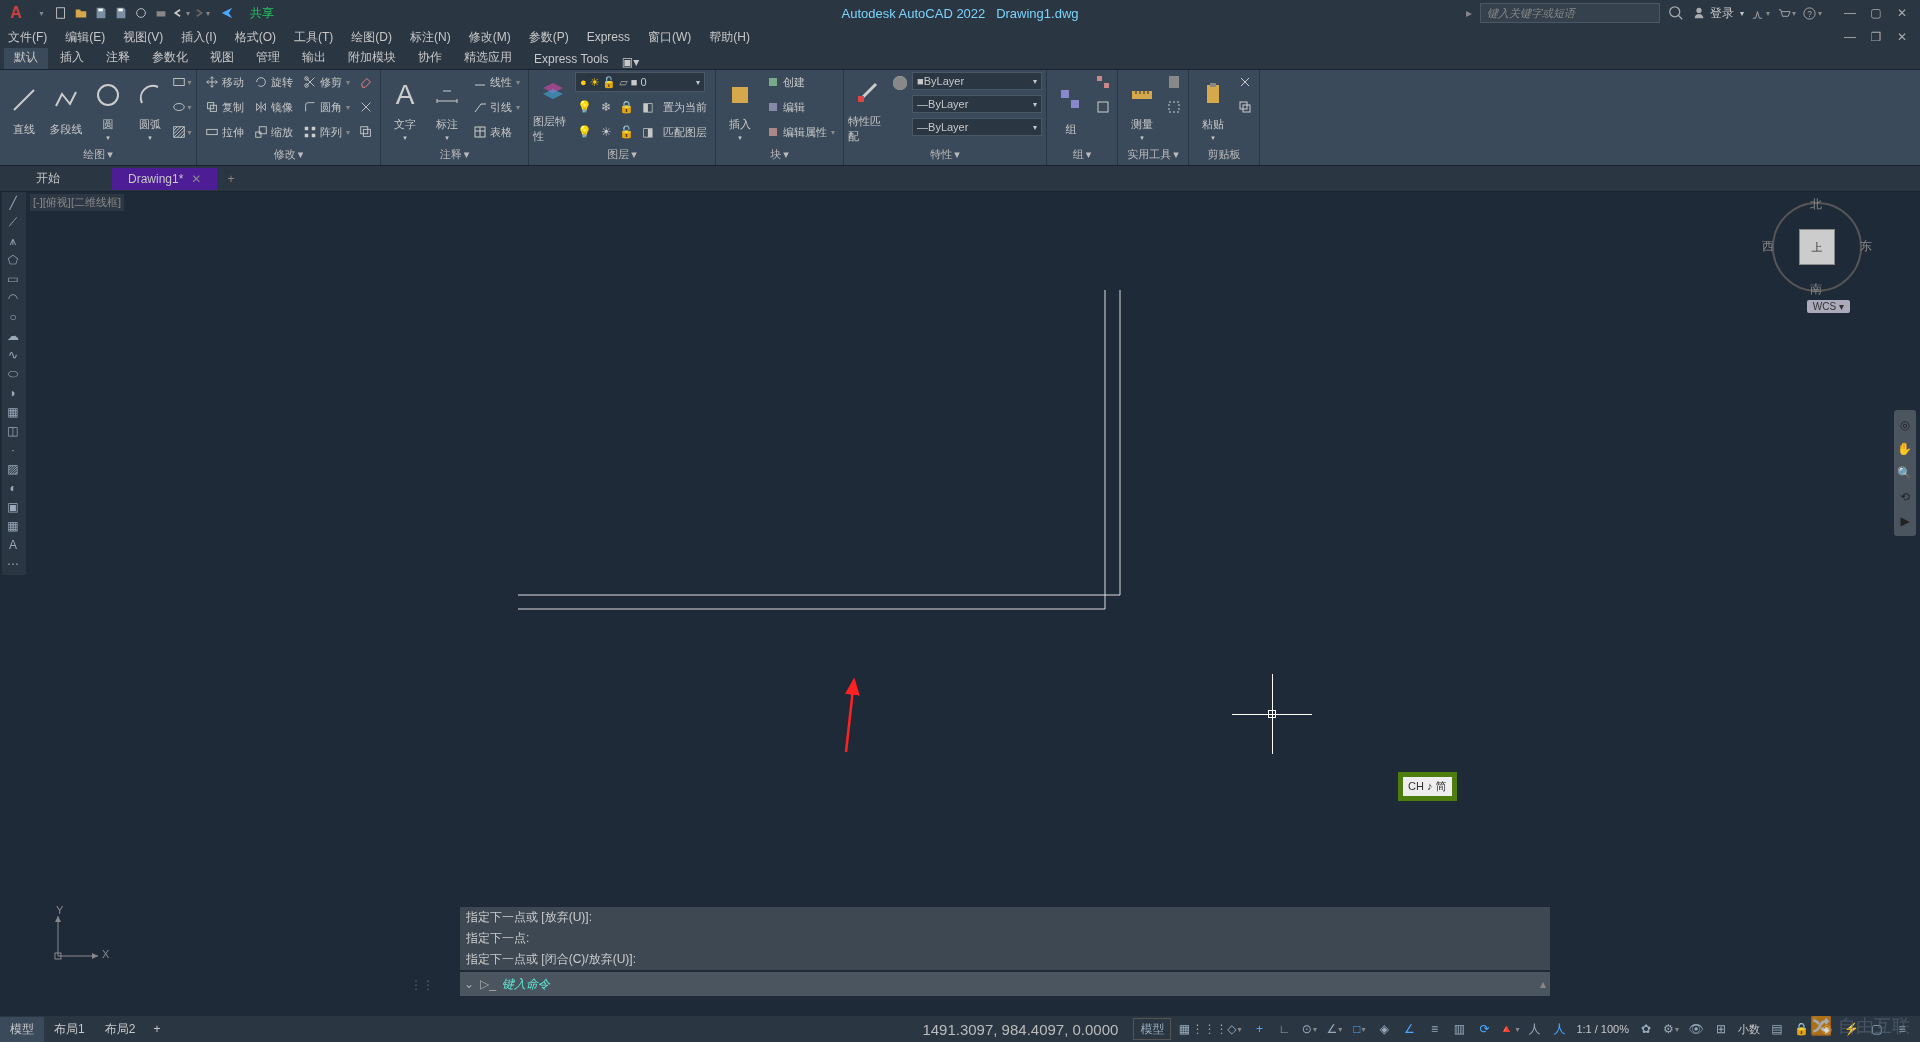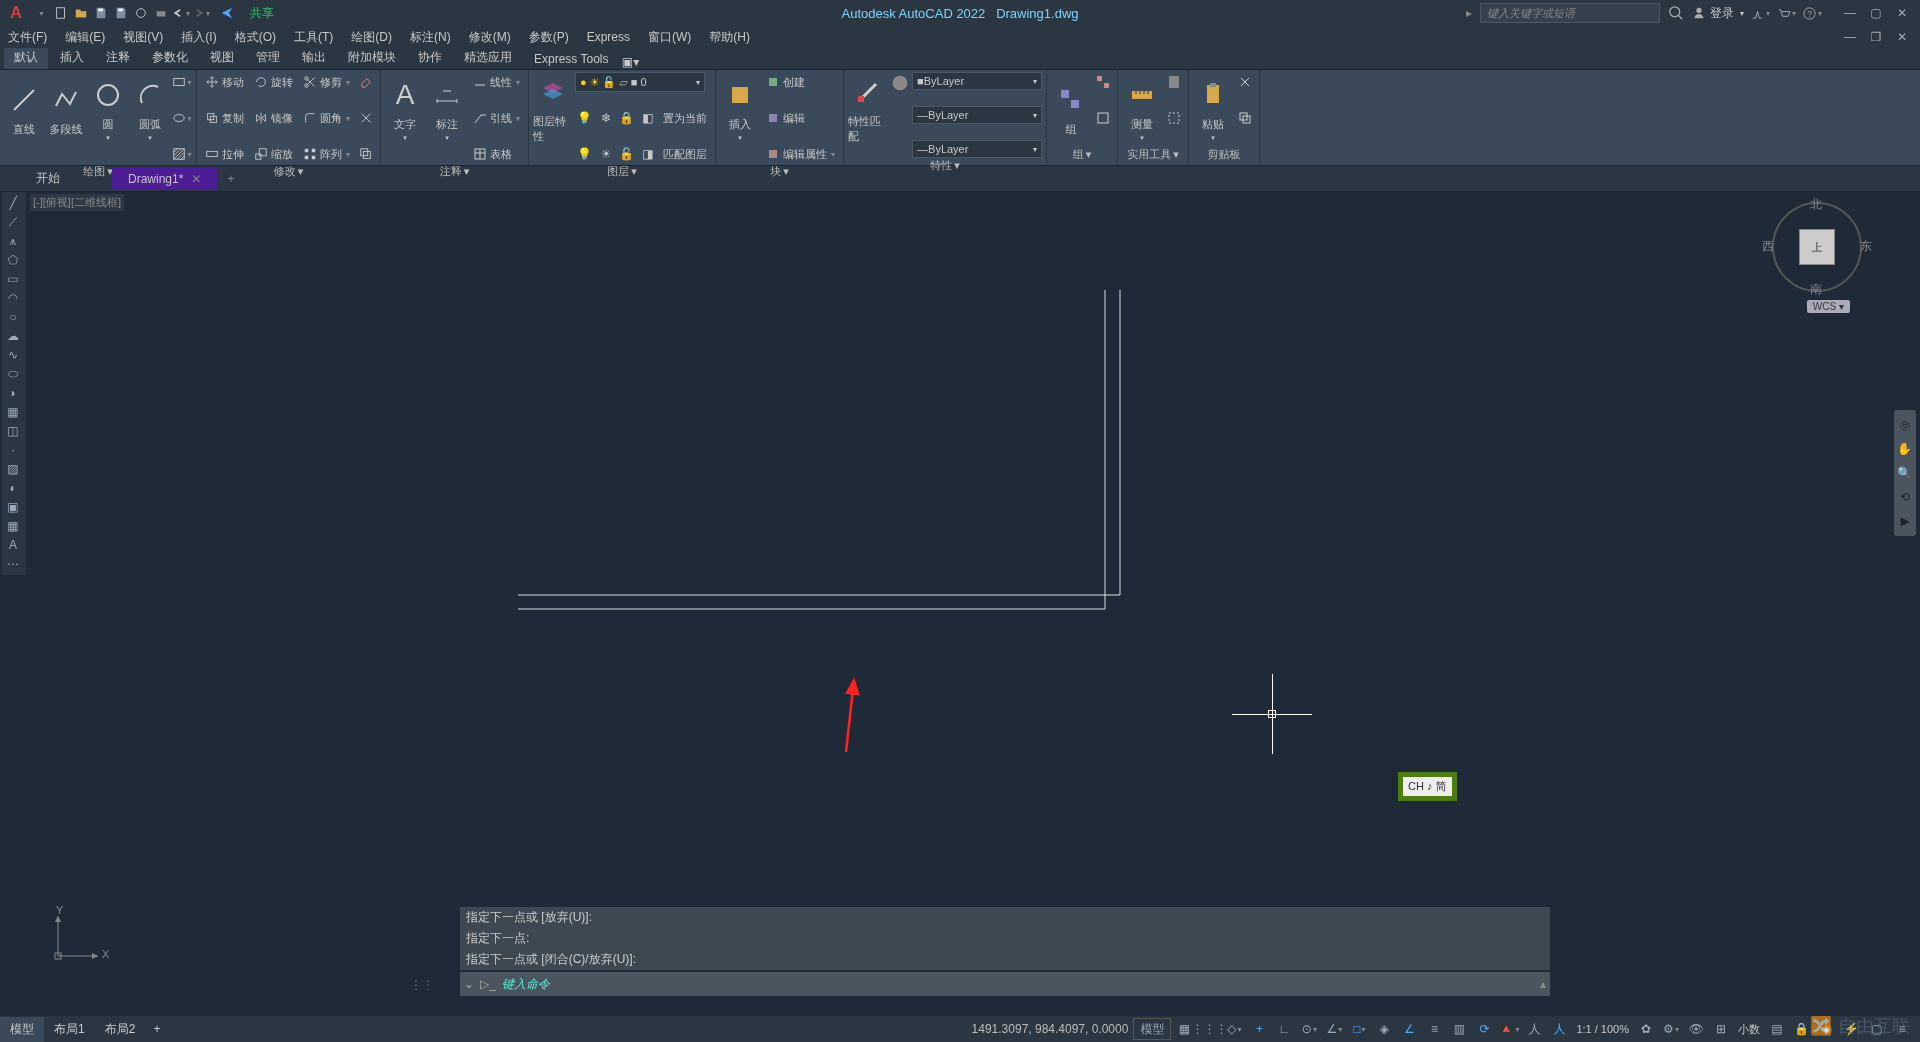--- a/index.html
+++ b/index.html
@@ -25,21 +25,21 @@
 .rtab.active { background:#3a4a5a; border-top:2px solid #4aa8ff; }
 .rtab-close { width:20px; text-align:center; cursor:pointer; }
 .ribbon { height:96px; background:#3a4a5a; display:flex; border-bottom:1px solid #1a2430; }
 .rpanel { display:flex; flex-direction:column; border-right:1px solid #2a3642; padding:2px 4px; }
 .rpanel-body { flex:1; display:flex; align-items:flex-start; gap:2px; }
 .rpanel-label { height:18px; text-align:center; font-size:11px; color:#bbb; cursor:pointer; display:flex; align-items:center; justify-content:center; gap:2px; }
 .rbtn-big { width:40px; height:72px; display:flex; flex-direction:column; align-items:center; justify-content:center; gap:2px; cursor:pointer; font-size:11px; }
 .rbtn-big .ico { width:32px; height:40px; display:flex; align-items:center; justify-content:center; }
 .rbtn-sm { height:20px; display:flex; align-items:center; gap:3px; padding:0 4px; cursor:pointer; font-size:11px; white-space:nowrap; }
 .rbtn-ico { width:20px; height:20px; display:flex; align-items:center; justify-content:center; cursor:pointer; }
-.rcol { display:flex; flex-direction:column; gap:16px;justify-content:center; }
+.rcol { display:flex; flex-direction:column; gap:5px;justify-content:center; }
 .rrow { display:flex; gap:1px; }
 .layer-combo { width:130px; height:20px; background:#2a3642; border:1px solid #4a5865; display:flex; align-items:center; padding:0 4px; gap:3px; font-size:11px; }
 .prop-combo { width:130px; height:18px; background:#2a3642; border:1px solid #4a5865; display:flex; align-items:center; padding:0 4px; font-size:11px; justify-content:flex-end; }
 .doc-tabs { height:26px; background:#2a3642; display:flex; align-items:center; padding-left:20px; gap:0; border-bottom:1px solid #1a2430; }
 .doc-tab { padding:4px 16px; cursor:pointer; font-size:12px; position:relative; }
 .doc-tab.active { background:#4c1d95;margin-left:36px; }
 .doc-tab .x { margin-left:8px; color:#888; }
 .doc-tab-add { padding:4px 10px; cursor:pointer; color:#888; }
 .canvas { position:absolute; top:192px; left:28px; right:28px; bottom:44px; background:#1e2a38; }
 .vp-label { position:absolute; top:2px; left:2px; font-size:11px; color:#888; background:rgba(60,70,80,0.5); padding:1px 3px; }
@@ -61,21 +61,21 @@
 .cmd-hist { background:rgba(74,85,96,0.7); font-size:12px; padding:2px 6px; color:#ccc; }
 .cmd-line { height:24px; background:#4a5560; display:flex; align-items:center; padding:0 4px; gap:6px; margin-top:2px; }
 .cmd-prompt { color:#5eead4; font-style:italic; font-size:12px; }
 .cmd-handle { position:absolute; left:-50px; bottom:4px; color:#666; cursor:pointer; }
 .statusbar { position:absolute; bottom:0; left:0; right:0; height:26px; background:#2a3642; display:flex; align-items:center;gap:48px; }
 .sb-left { display:flex; align-items:center; }
 .sb-tab { padding:4px 10px; cursor:pointer; font-size:12px; }
 .sb-tab.active { background:#3a4a5a; }
 .sb-add { padding:4px 8px; cursor:pointer; }
 .sb-right { margin-left:auto; display:flex; align-items:center; gap:1px; padding-right:6px; }
-.sb-coord { font-size:12px; color:#bbb; margin-right:4px; }
+.sb-coord { font-size:15px; color:#bbb; margin-right:14px; }
 .sb-btn { width:24px; height:22px; display:flex; align-items:center; justify-content:center; cursor:pointer; color:#9ab; }
 .sb-btn.on { color:#4aa8ff; }
 .sb-text { font-size:11px; padding:0 4px; }
 .arrow-annot { position:absolute; pointer-events:none; }
 .ime-badge { position:absolute; background:#eee; color:#333; border:5px solid #4d7c0f; font-size:11px; padding:2px 5px; }
 .watermark { position:absolute; bottom:4px; right:10px; color:#5a6a7a; font-size:18px; opacity:0.6; }
 svg { fill:currentColor; }
 .drop-arrow::after { content:"▾"; font-size:8px; margin-left:1px; color:#888; }
 </style>
 </head>

